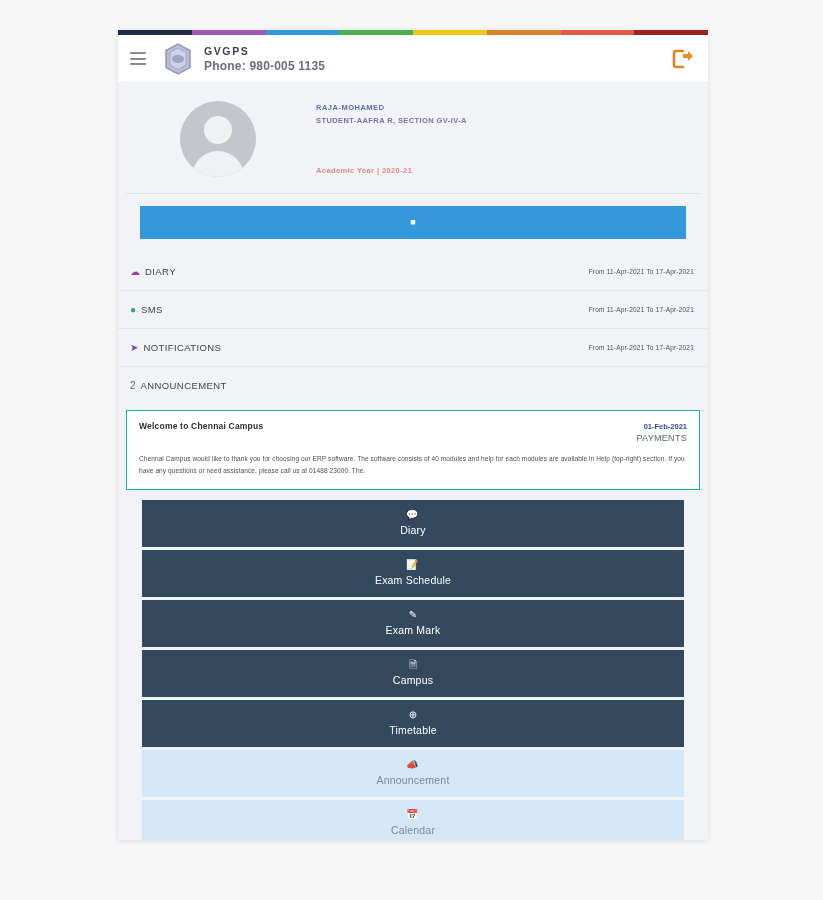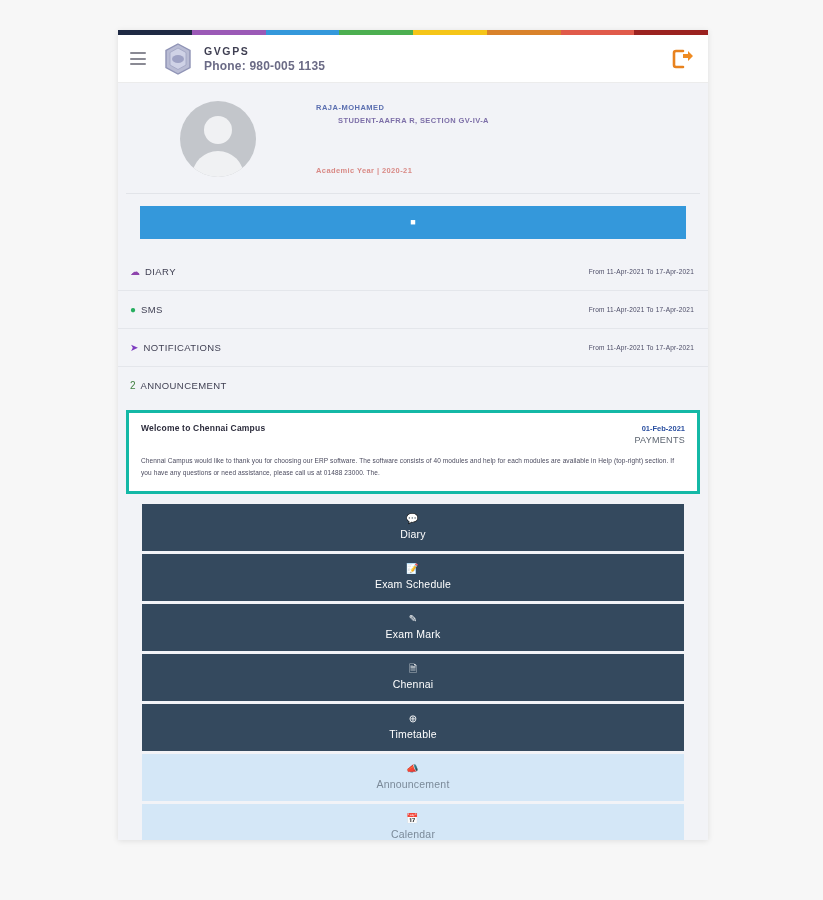--- a/index.html
+++ b/index.html
@@ -126,21 +126,21 @@
   }
   .avatar .body {
     position: absolute;
     width: 52px; height: 36px;
     border-radius: 26px 26px 0 0;
     background: #f0f1f3;
     left: 12px; top: 50px;
   }
   .pinfo { display: flex; flex-direction: column; gap: 4px; }
   .pname   { font-size: 7.5px; font-weight: bold; color: #5b6fb0; letter-spacing: 0.5px; }
-  .pclass  { font-size: 7.5px; font-weight: bold; color: #7d6fa8; letter-spacing: 0.4px; margin-left: 22px; }
+  .pclass  { font-size: 7.5px; font-weight: bold; color: #7d6fa8; letter-spacing: 0.4px; }
   .pyear   { font-size: 7.5px; font-weight: bold; color: #d98a86; letter-spacing: 0.4px; margin-top: 37px; }
 
   .hr-soft { height: 1px; background: #e2e4e9; margin: 0 8px; }
 
   
   #showmenu-wrap { padding: 12px 22px 14px 22px; }
   .showmenu {
     background: #3498db;
     color: #ffffff;
     text-align: center;
@@ -172,21 +172,21 @@
     font-size: 6.5px;
     color: #4b4b66;
     letter-spacing: 0.2px;
   }
 
   
   #ann-card {
     background: #ffffff;
     margin: 6px 8px 0 8px;
     padding: 10px 12px 12px 12px;
-    border: 3px solid #14b8a6;
+    border: 1px solid #14b8a6;
   }
   .ann-top { display: flex; justify-content: space-between; align-items: flex-start; }
   .ann-title { font-size: 8.5px; font-weight: bold; color: #2c2c3c; letter-spacing: 0.2px; }
   .ann-meta { text-align: right; flex: 0 0 auto; padding-left: 10px; }
   .ann-date { font-size: 7.5px; font-weight: bold; color: #2a4fa0; line-height: 11px; }
   .ann-tag  { font-size: 9px; color: #5c6470; line-height: 13px; letter-spacing: 0.3px; }
   .ann-body {
     margin-top: 8px;
     font-size: 6.5px;
     line-height: 12px;
@@ -321,21 +321,21 @@
         <button class="tile tile-dark">
           <span class="ic">📝</span>
           <span class="lb">Exam Schedule</span>
         </button>
         <button class="tile tile-dark">
           <span class="ic">✎</span>
           <span class="lb">Exam Mark</span>
         </button>
         <button class="tile tile-dark">
           <span class="ic">🗎</span>
-          <span class="lb">Chennai</span>
+          <span class="lb">Campus</span>
         </button>
         <button class="tile tile-dark">
           <span class="ic">⊕</span>
           <span class="lb">Timetable</span>
         </button>
         <button class="tile tile-light">
           <span class="ic">📣</span>
           <span class="lb">Announcement</span>
         </button>
         <button class="tile tile-light">

